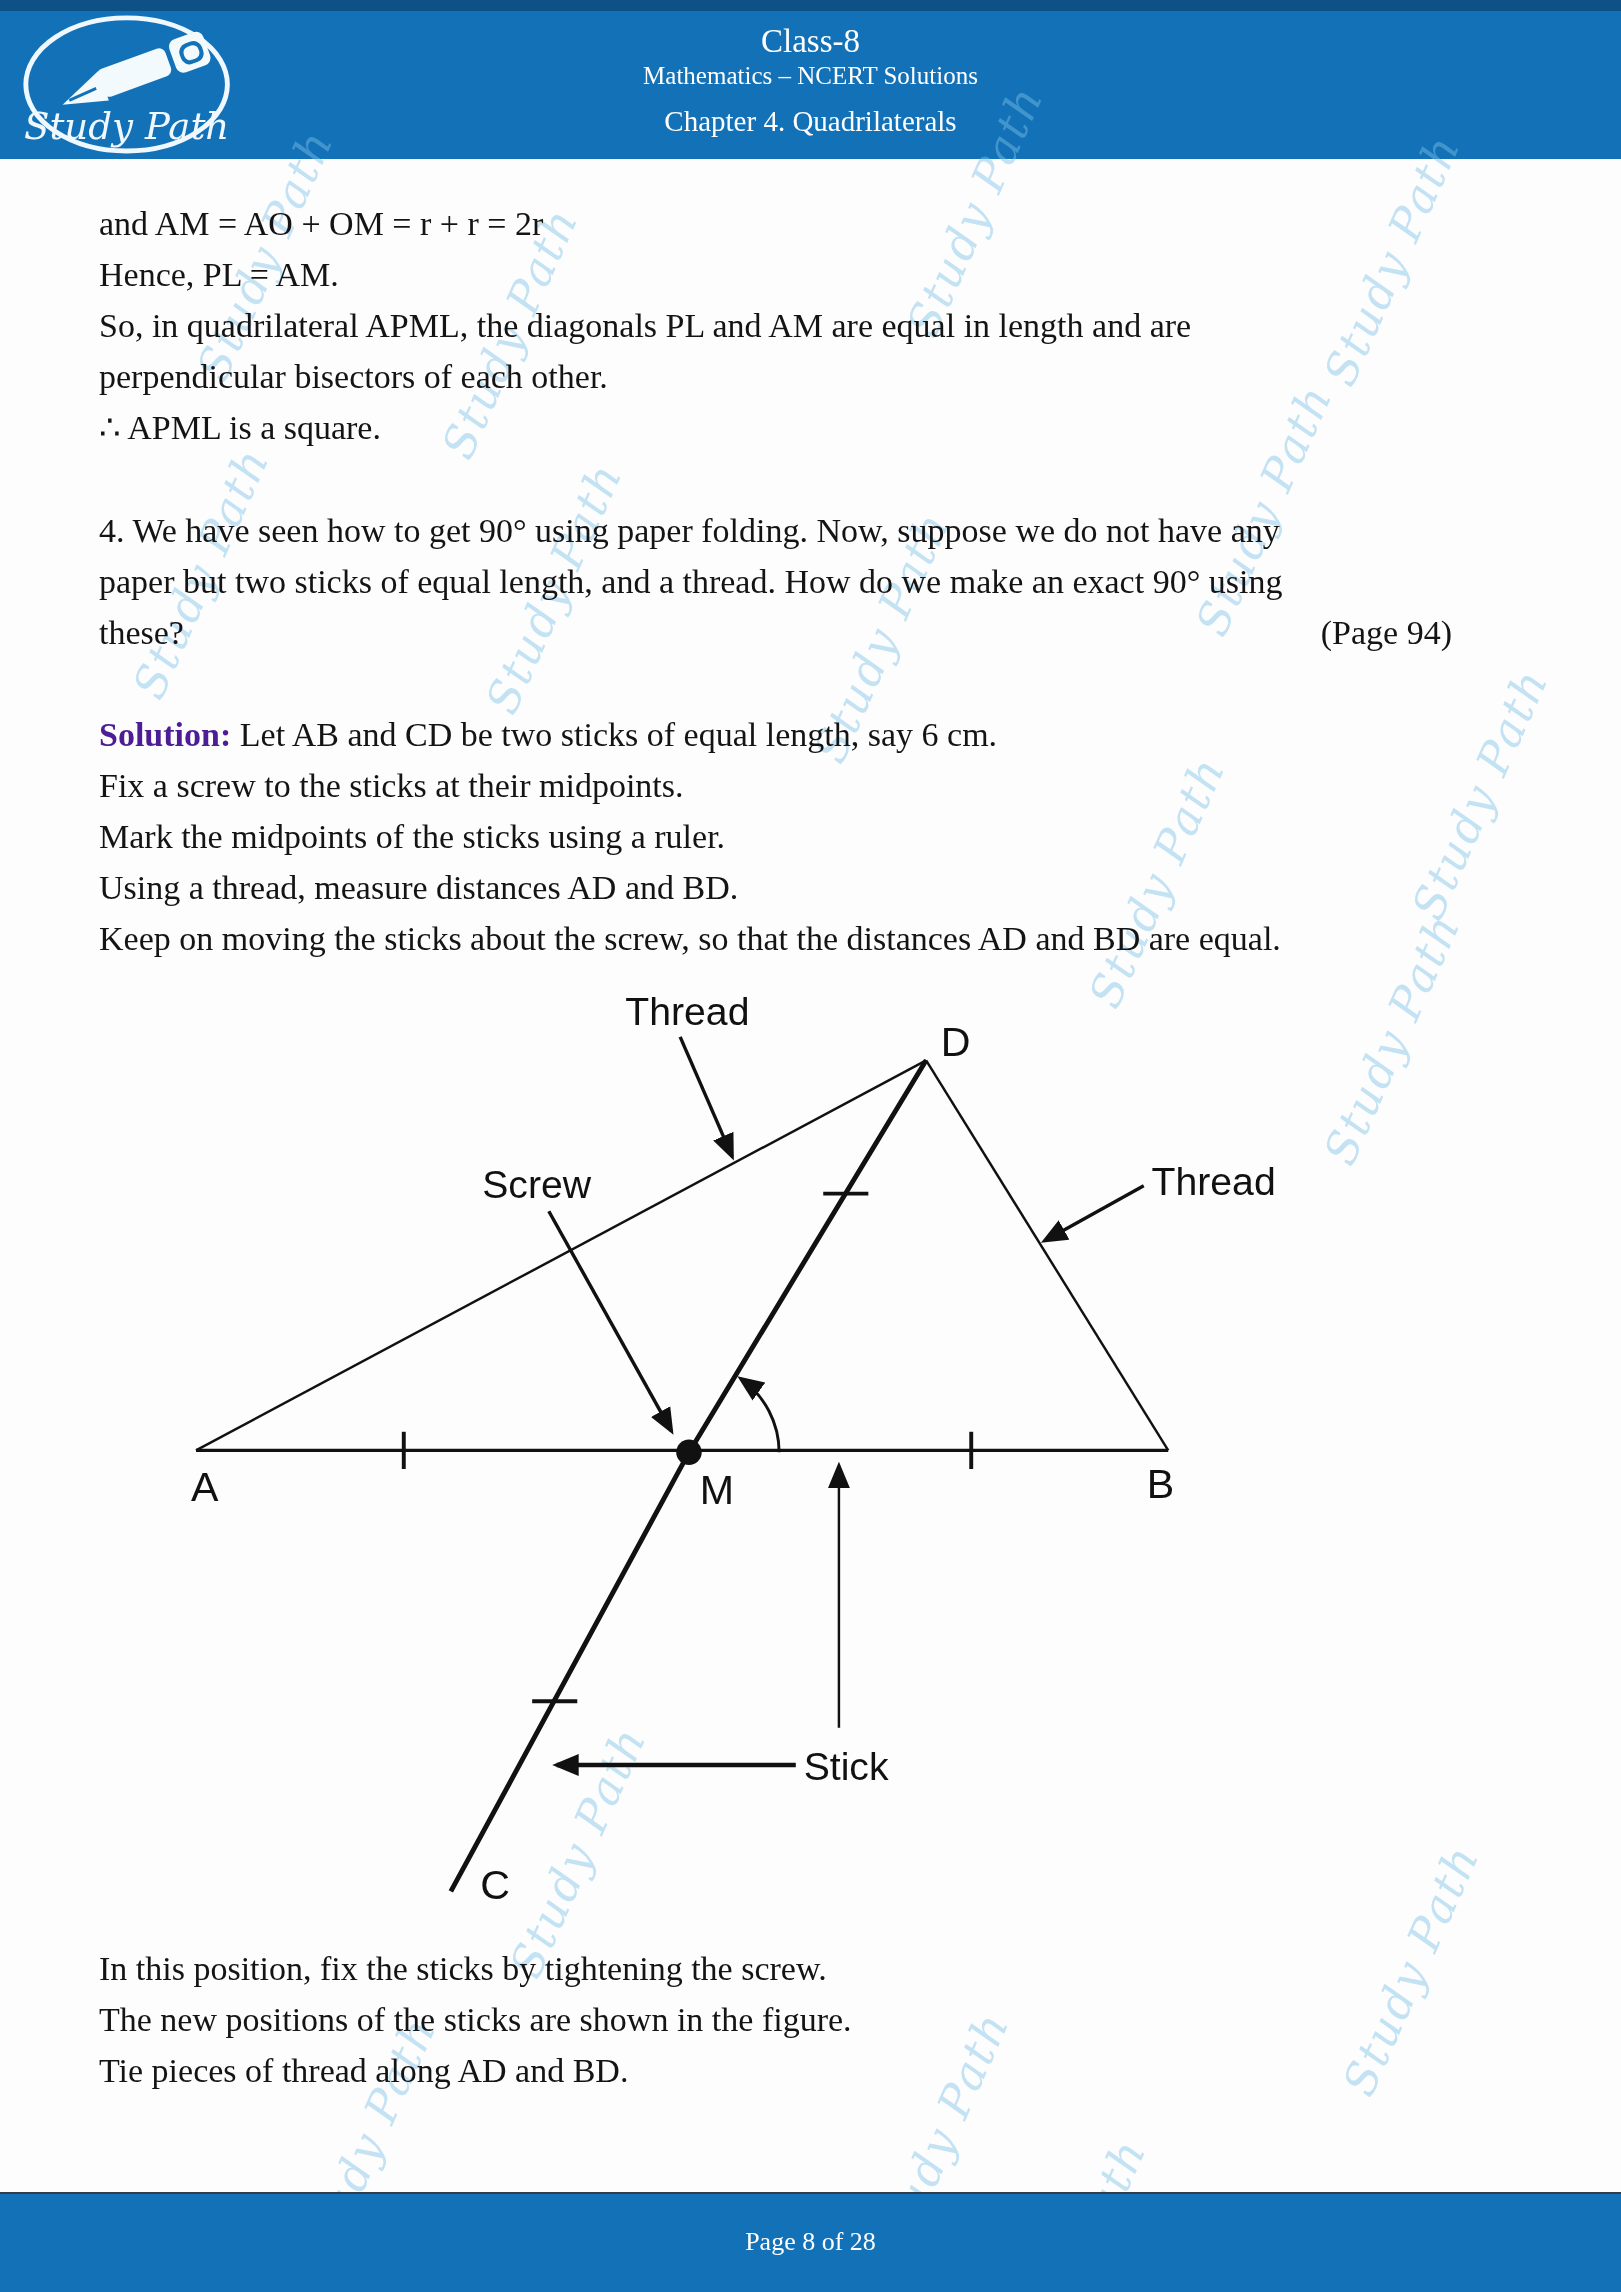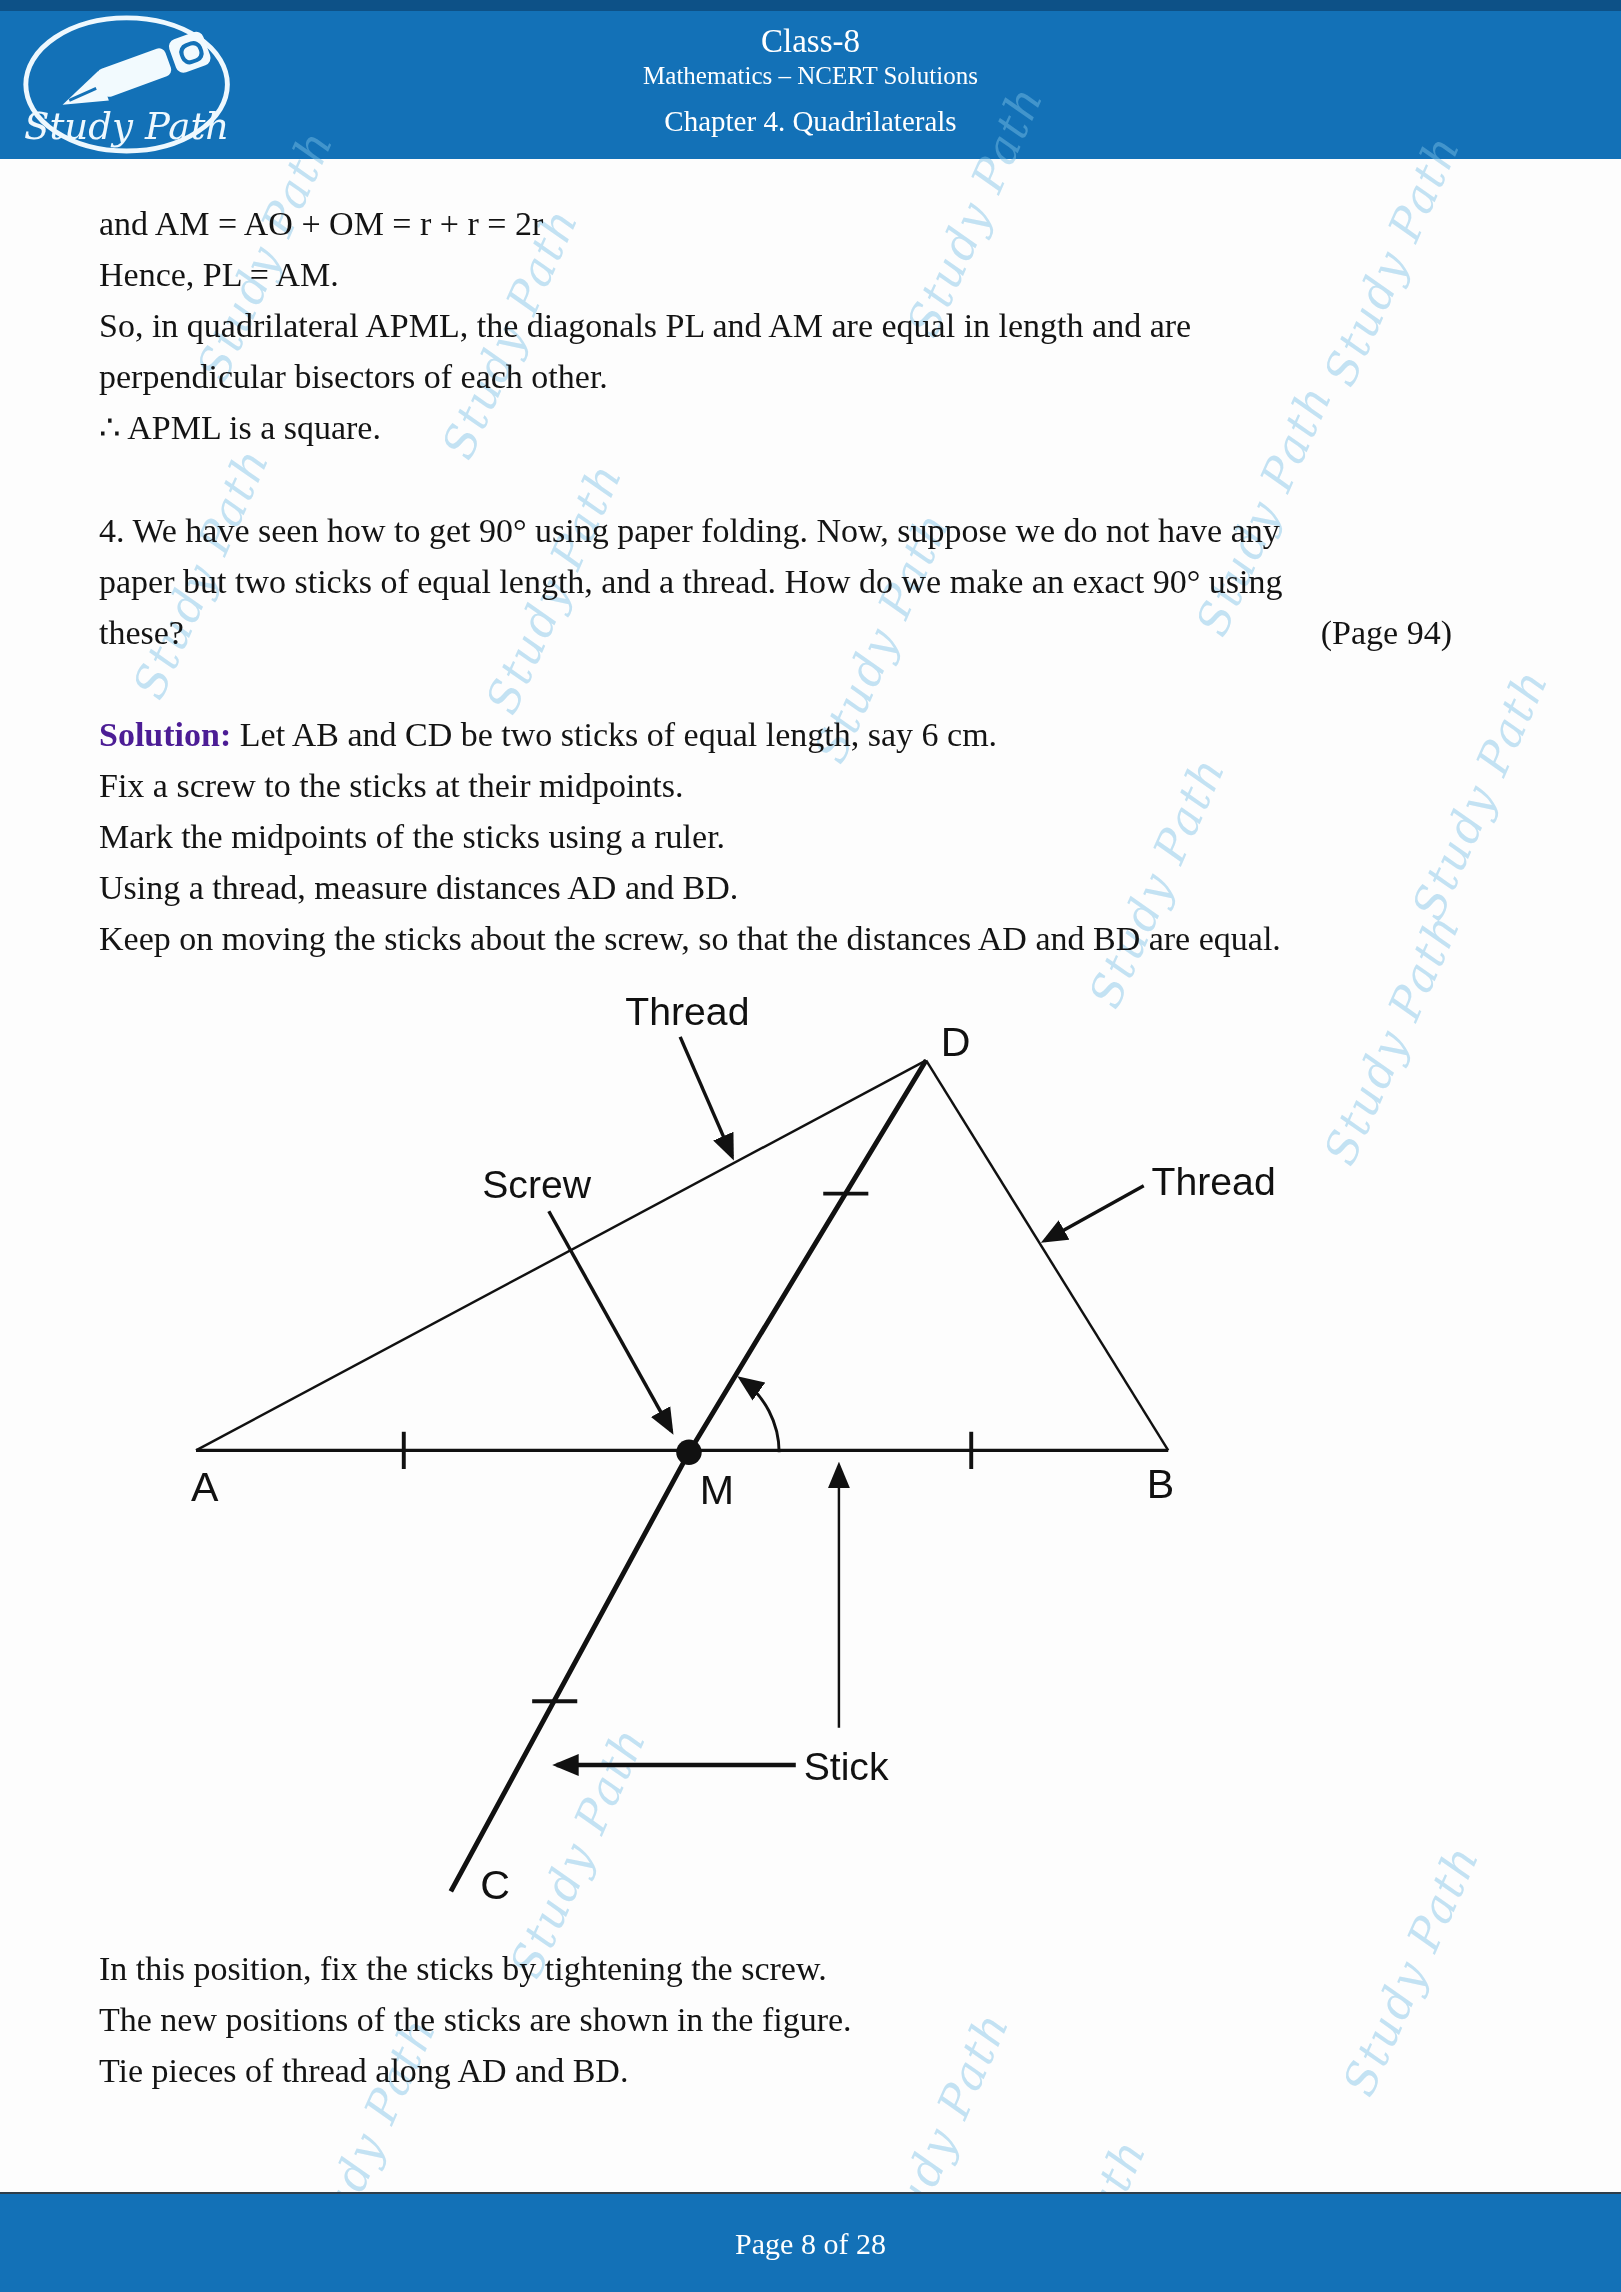--- a/index.html
+++ b/index.html
@@ -11,21 +11,21 @@
   
   .hdr{position:absolute;left:0;top:0;width:1621px;height:159px;background:#1371b7;}
   .hdr-topstrip{position:absolute;left:0;top:0;width:100%;height:10.8px;background:#0d5187;}
   .hdr-line{position:absolute;left:0;width:100%;text-align:center;color:#fff;white-space:nowrap;}
   .hdr-l1{top:23px;font-size:33px;line-height:37px;}
   .hdr-l2{top:57px;font-size:25px;line-height:37px;}
   .hdr-l3{top:104px;font-size:29px;line-height:35px;font-family:Liberation Serif, serif;}
   .logo{position:absolute;left:17.6px;top:3.9px;width:227px;height:153px;}
   
   .ftr{position:absolute;left:0;bottom:0;width:1621px;height:101px;background:#1371b7;border-top:2.9px solid #2e3d49;box-sizing:border-box;}
-  .ftr-text{position:absolute;left:0;top:33px;width:100%;text-align:center;color:#fff;font-size:30px;}
+  .ftr-text{position:absolute;left:0;top:33px;width:100%;text-align:center;color:#fff;font-size:26px;}
   
   .tblock{position:absolute;left:99px;width:1416px;margin-top:32px;}
   .tline{font-size:34px;line-height:51px;white-space:nowrap;}
   .bold .tline{font-weight:400;}
   .q-lastrow{display:flex;justify-content:space-between;width:1353px;}
   .green{color:#4c1d95;font-weight:700;}
   
   .wm{
     position:absolute;transform:translate(-50%,-50%) rotate(-66deg);
     font-family:"DejaVu Serif",serif;font-style:italic;font-size:45px;letter-spacing:2px;

